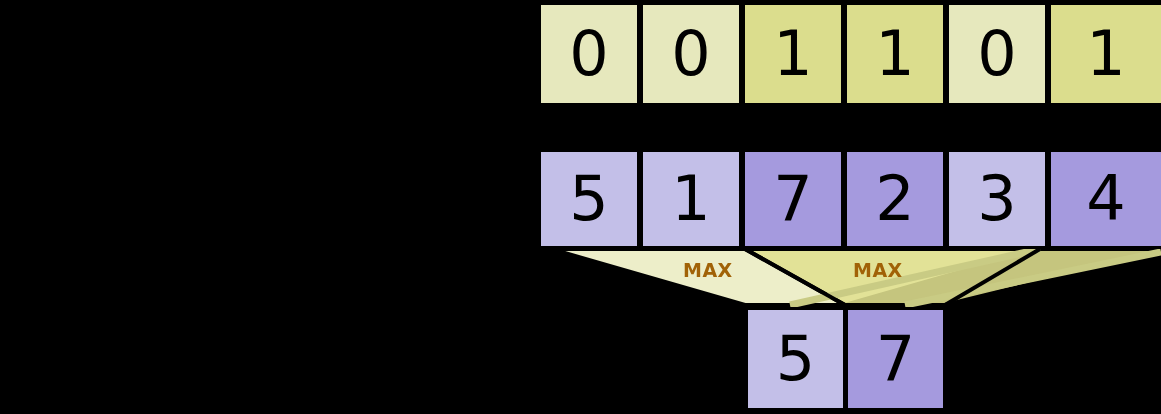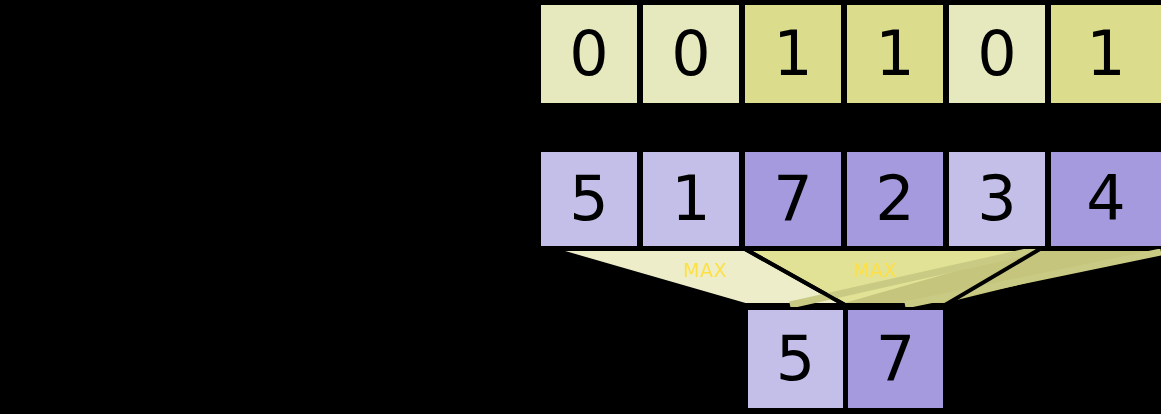--- a/index.html
+++ b/index.html
@@ -38,22 +38,22 @@
     color: #000000;
     font-family: "DejaVu Sans", sans-serif;
     font-weight: 400;
   }
   .row-top .cell { height: 104px; }
   .row-mid .cell { height: 100px; }
   .row-out .cell { height: 104px; }
   .max-label {
     position: absolute;
     font-size: 19px;
-    font-weight: normal;
-    color: #fde047;
+    font-weight: bold;
+    color: #a16207;
     font-family: "DejaVu Sans", sans-serif;
     letter-spacing: 0.5px;
     white-space: nowrap;
   }
 </style>
 </head>
 <body>
 
 <div id="stage">
 

